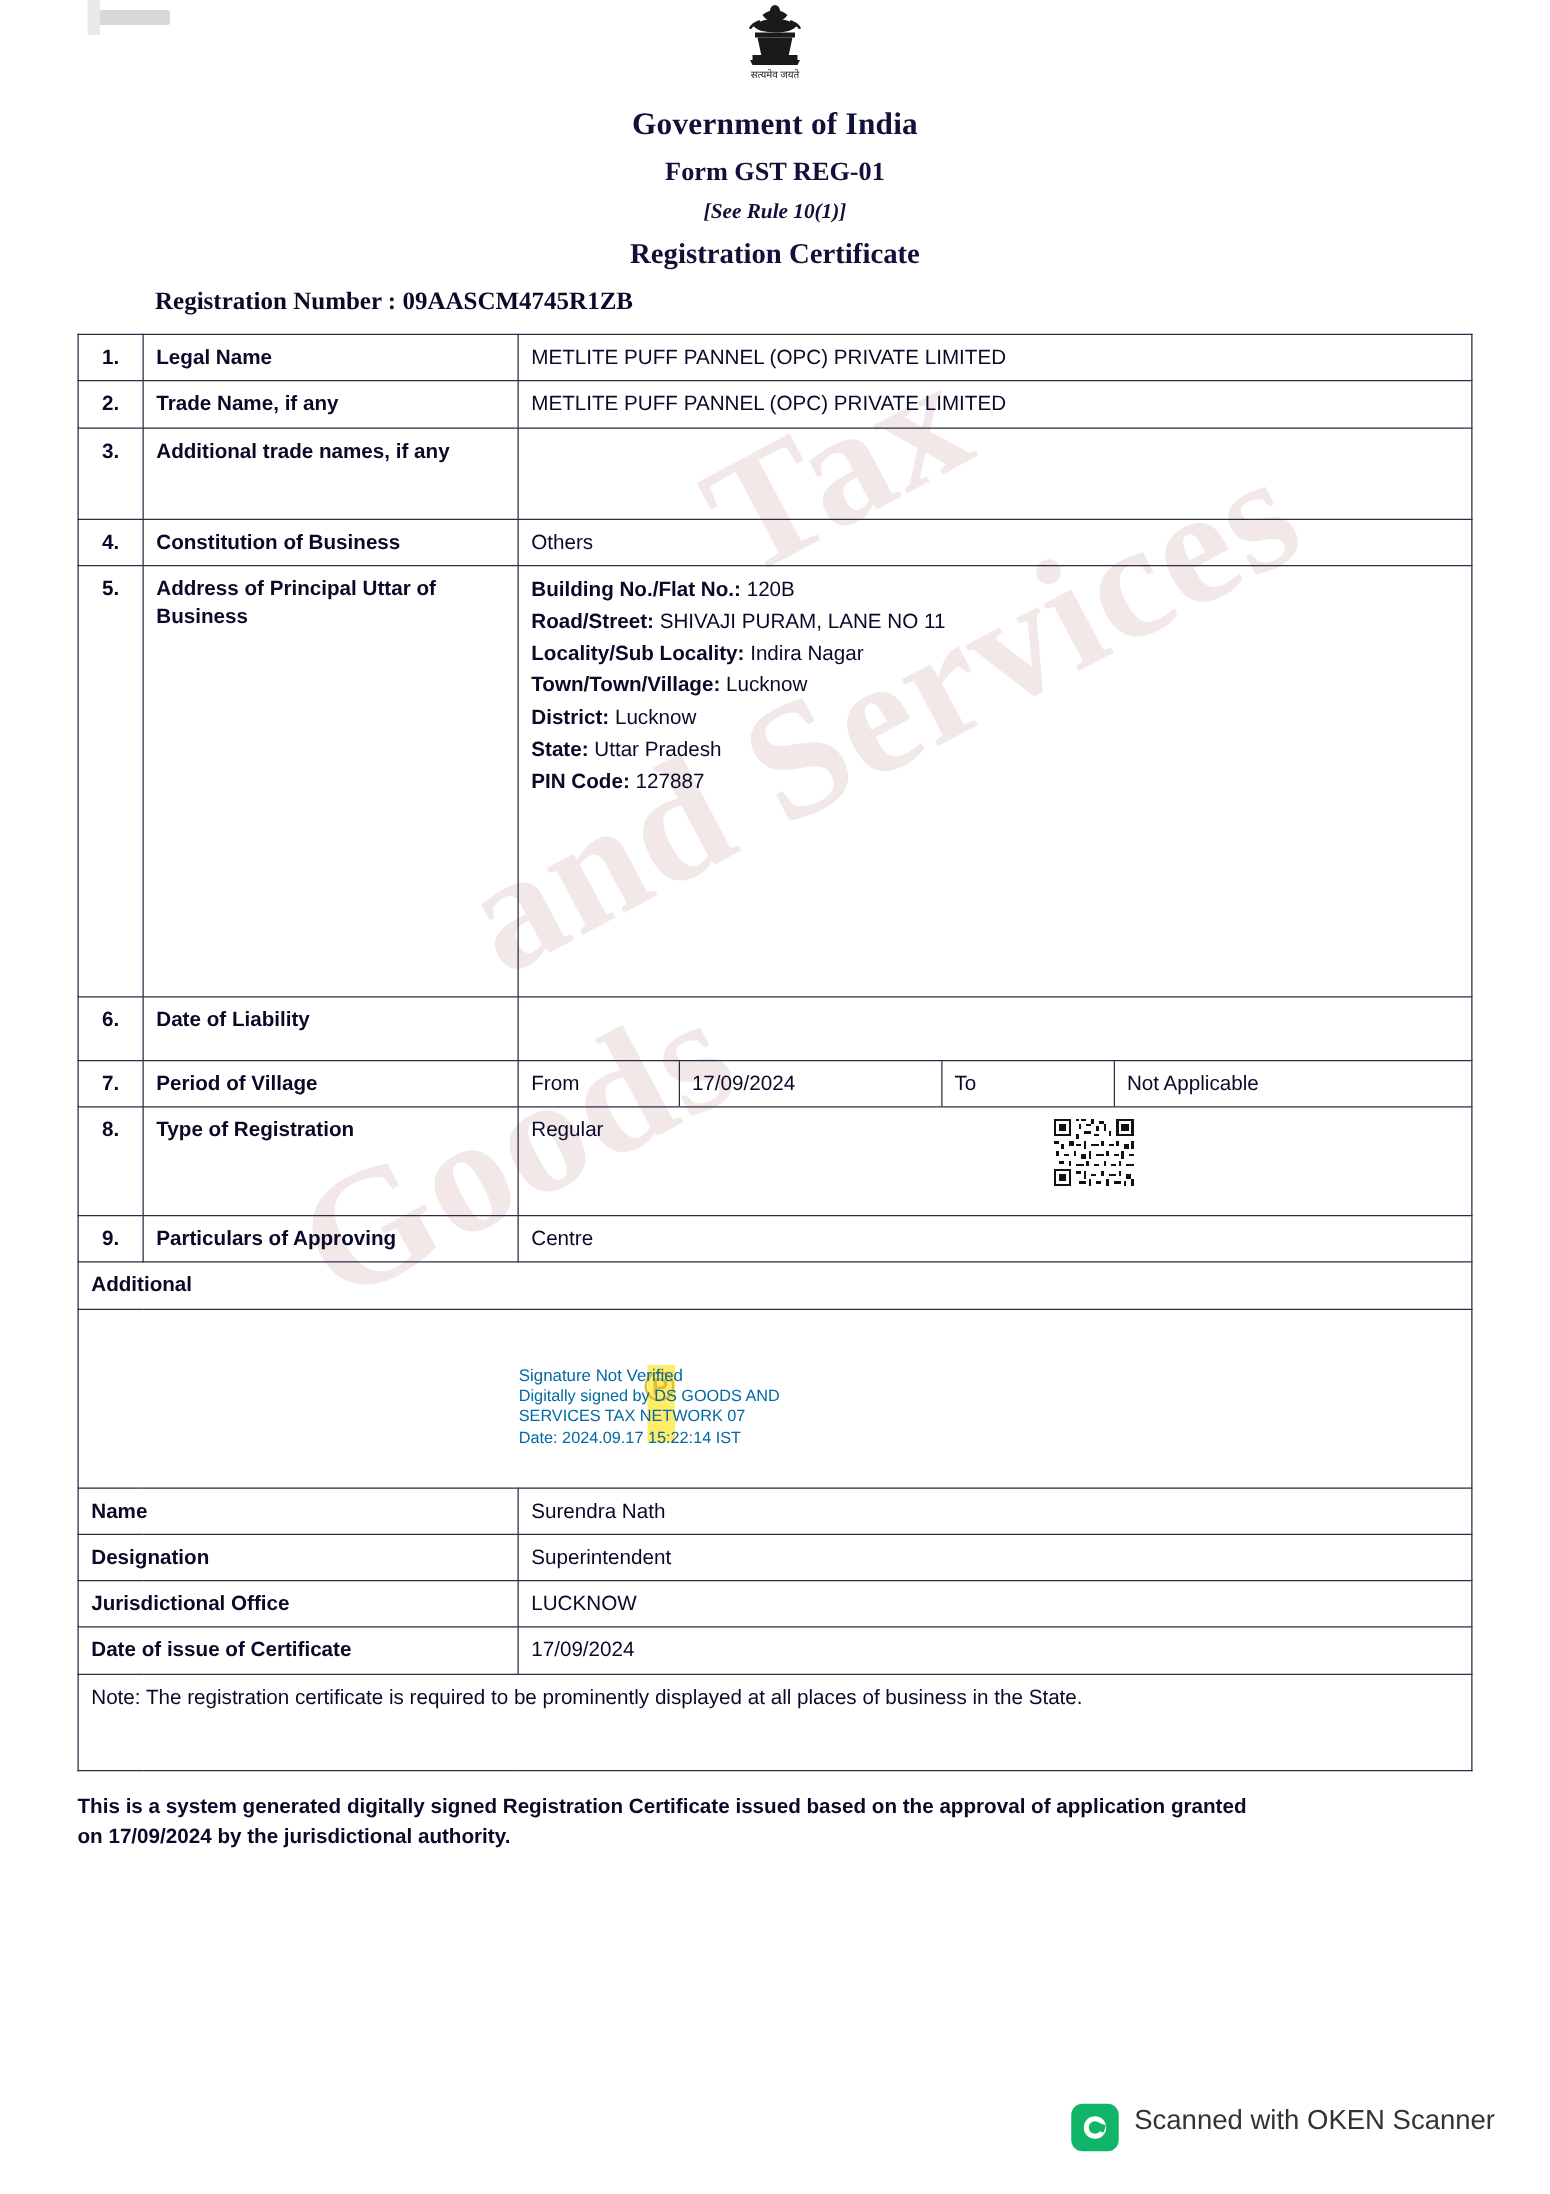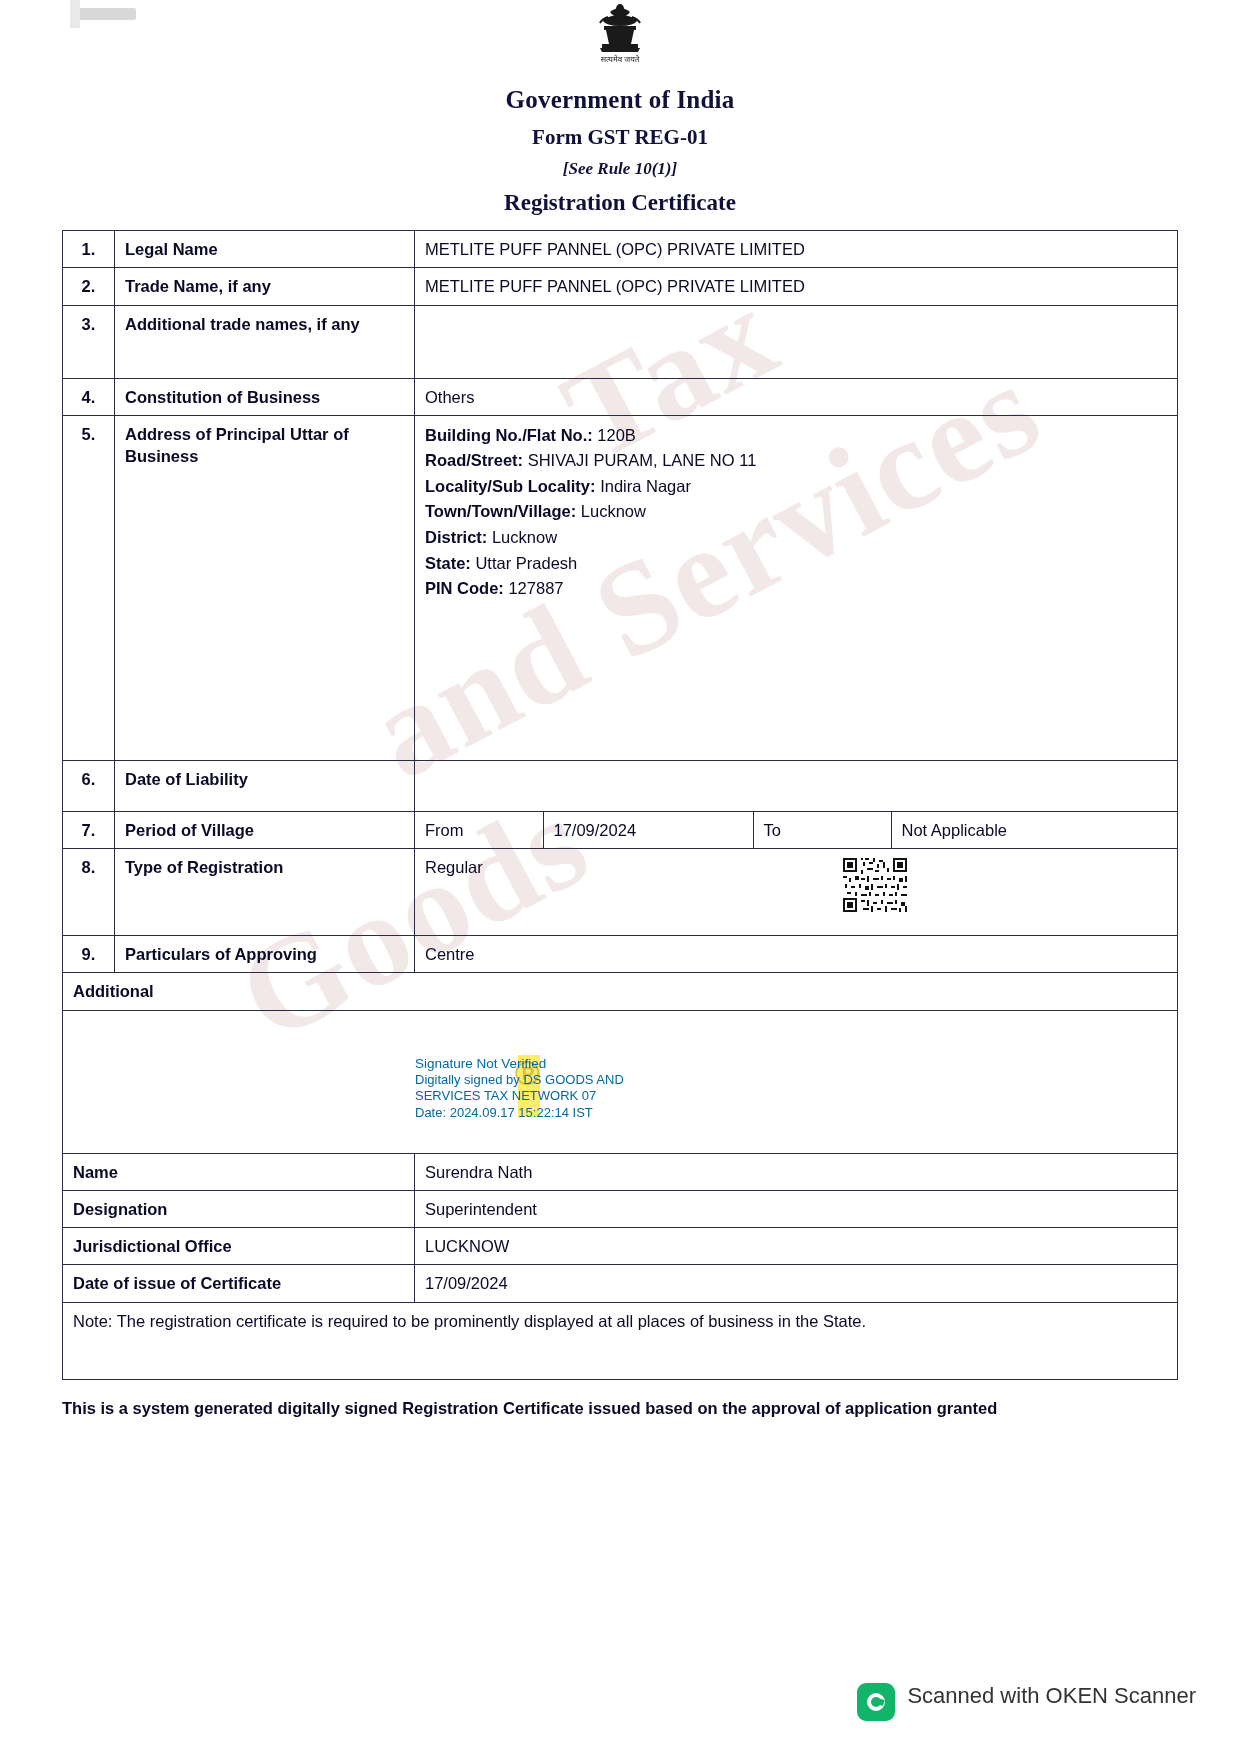--- a/index.html
+++ b/index.html
@@ -287,20 +287,21 @@
     </svg>
   </div>
 
   <div class="hdr">
     <div class="gov">Government of India</div>
     <div class="form">Form GST REG-01</div>
     <div class="rule">[See Rule 10(1)]</div>
     <div class="regcert">Registration Certificate</div>
   </div>
 
+  <div class="regno">Registration Number : 09AASCM4745R1ZB</div>
 
   <table class="cert">
     <colgroup>
       <col style="width:52px">
       <col style="width:300px">
       <col>
     </colgroup>
 
     <tbody>
         <tr>
@@ -516,20 +517,21 @@
     <tr>
       <td colspan="3" class="note-cell">
         <span>Note:</span><span class="note-txt"> The registration certificate is required to be prominently displayed at all places of business in the State.</span>
       </td>
     </tr>
   </tbody>
     </table>
 
   <div class="footer-note">
     <div>This is a system generated digitally signed Registration Certificate issued based on the approval of application granted</div>
+    <div>on 17/09/2024 by the jurisdictional authority.</div>
   </div>
 
 </div>
 
 <div class="oken">
   <div class="oken-logo">
     <div class="ring"></div>
   </div>
   <div class="oken-text">Scanned with OKEN Scanner</div>
 </div>

